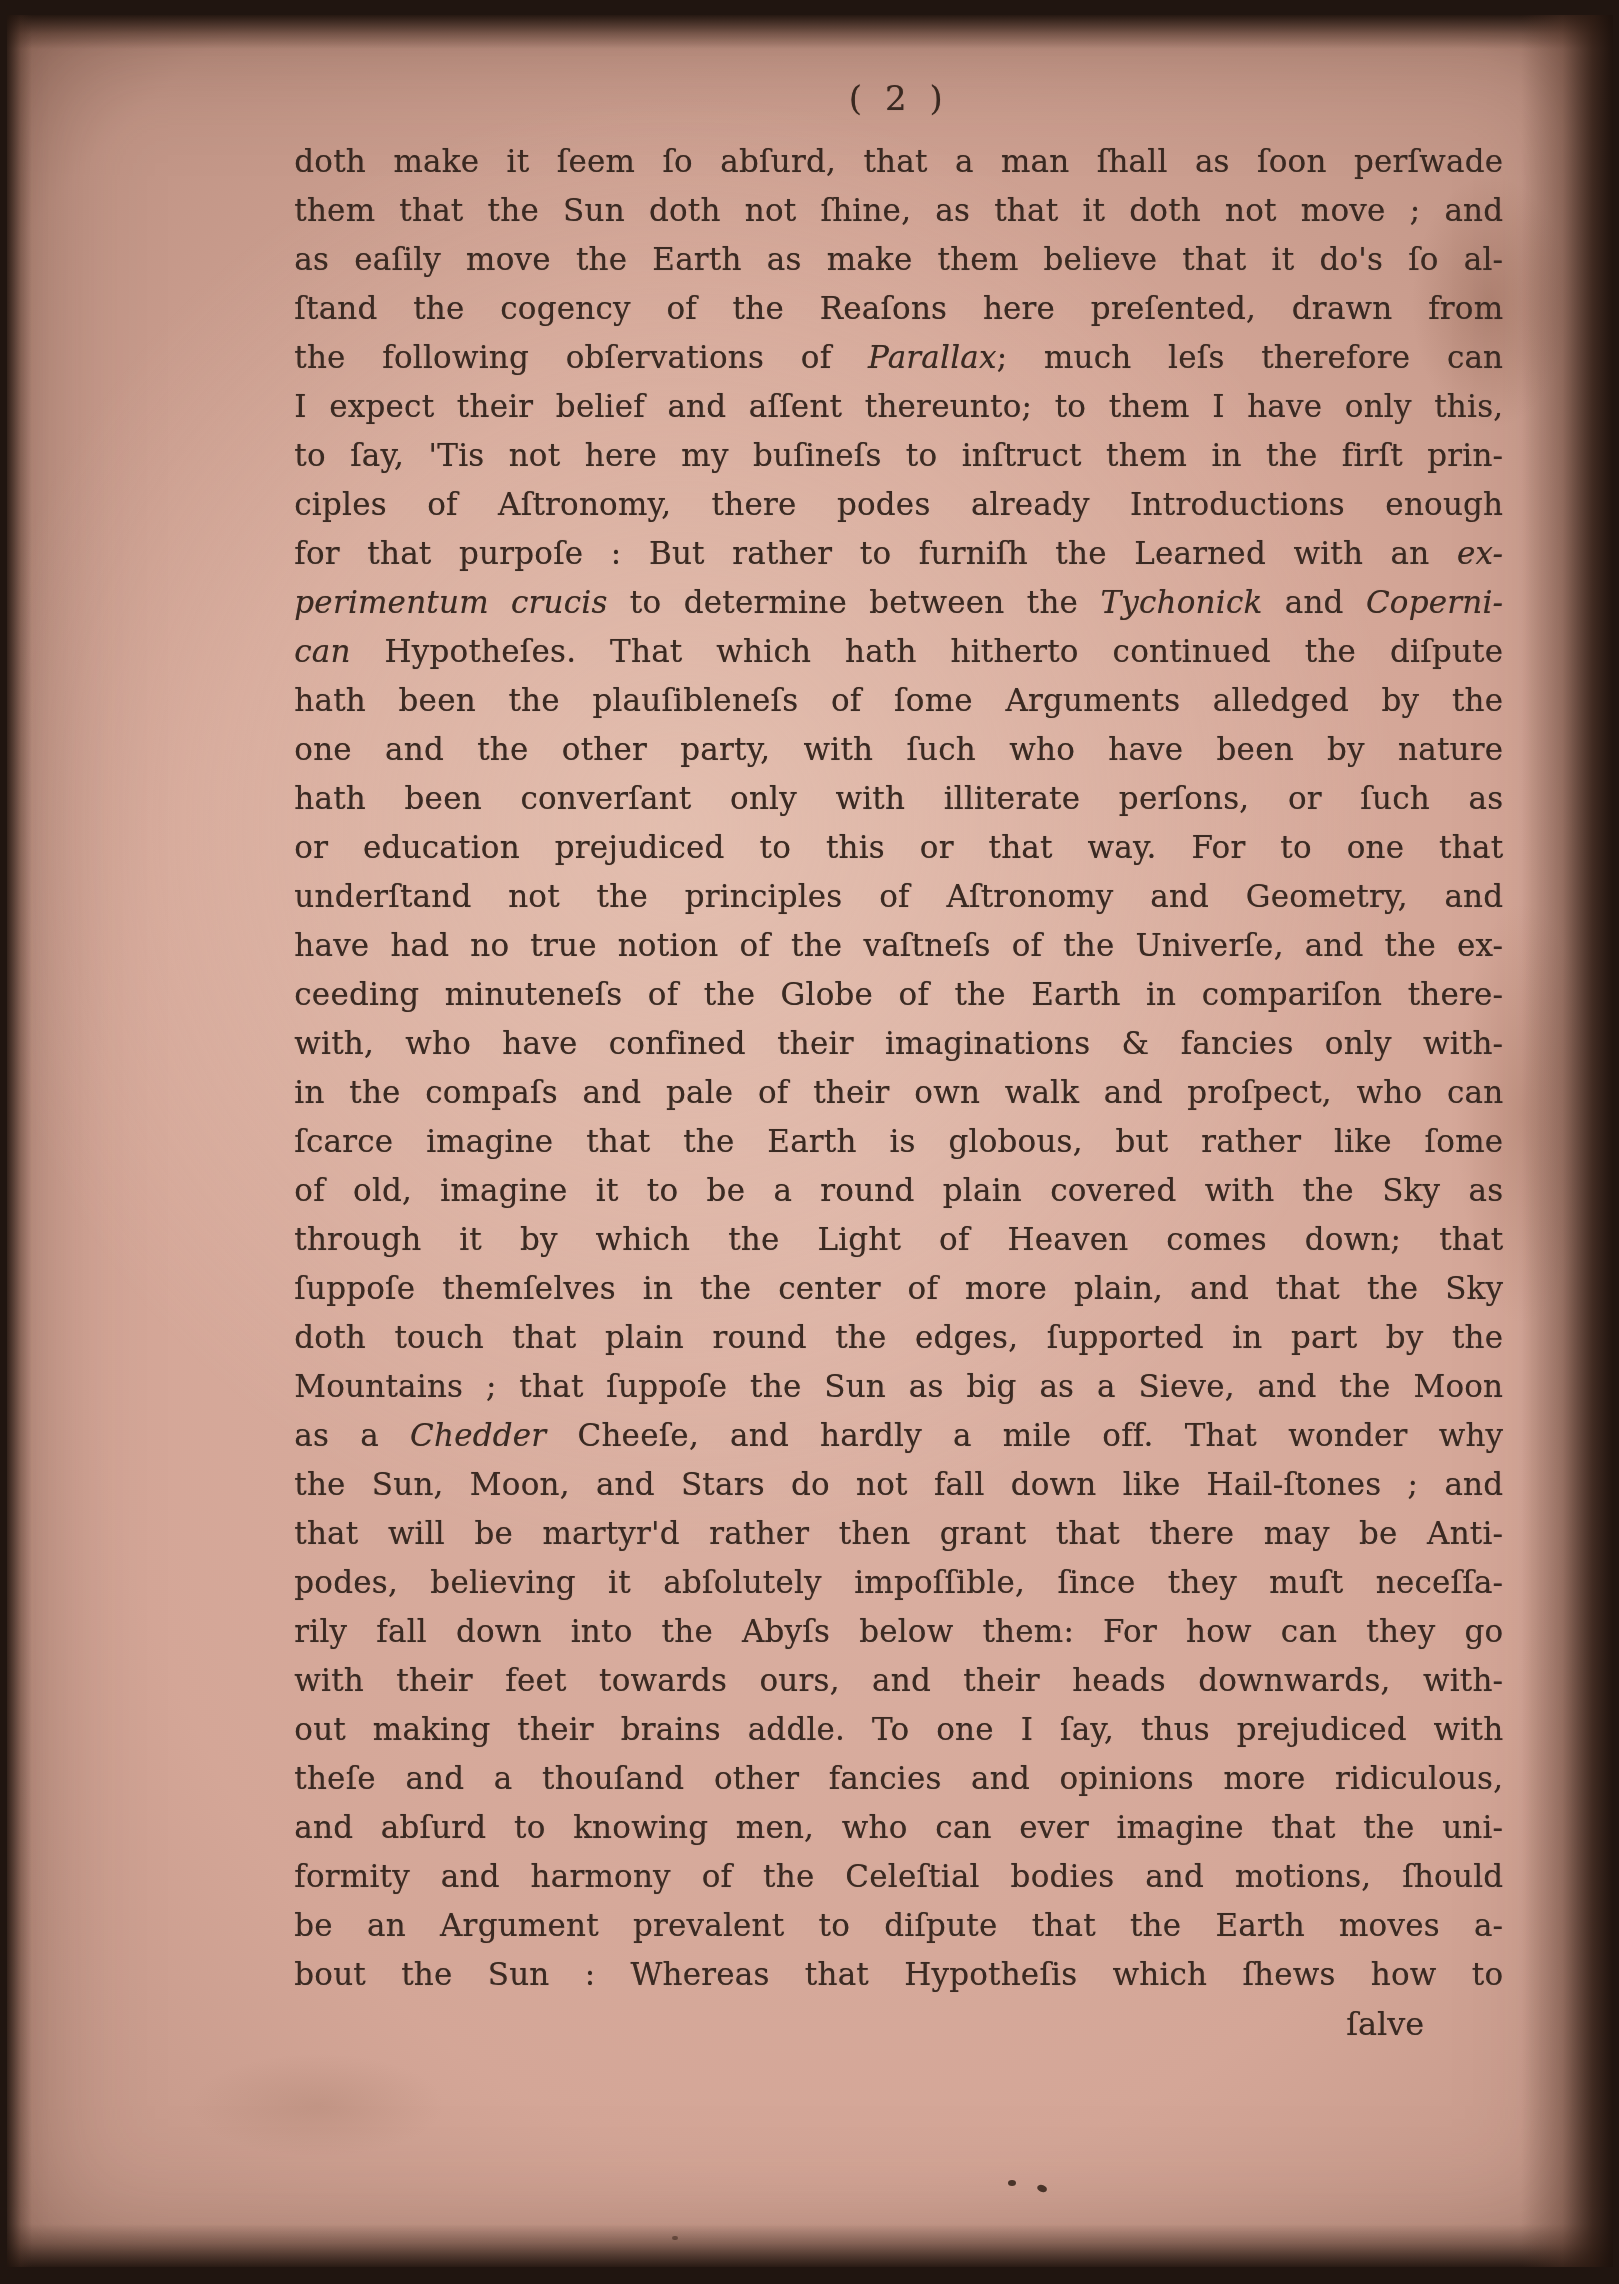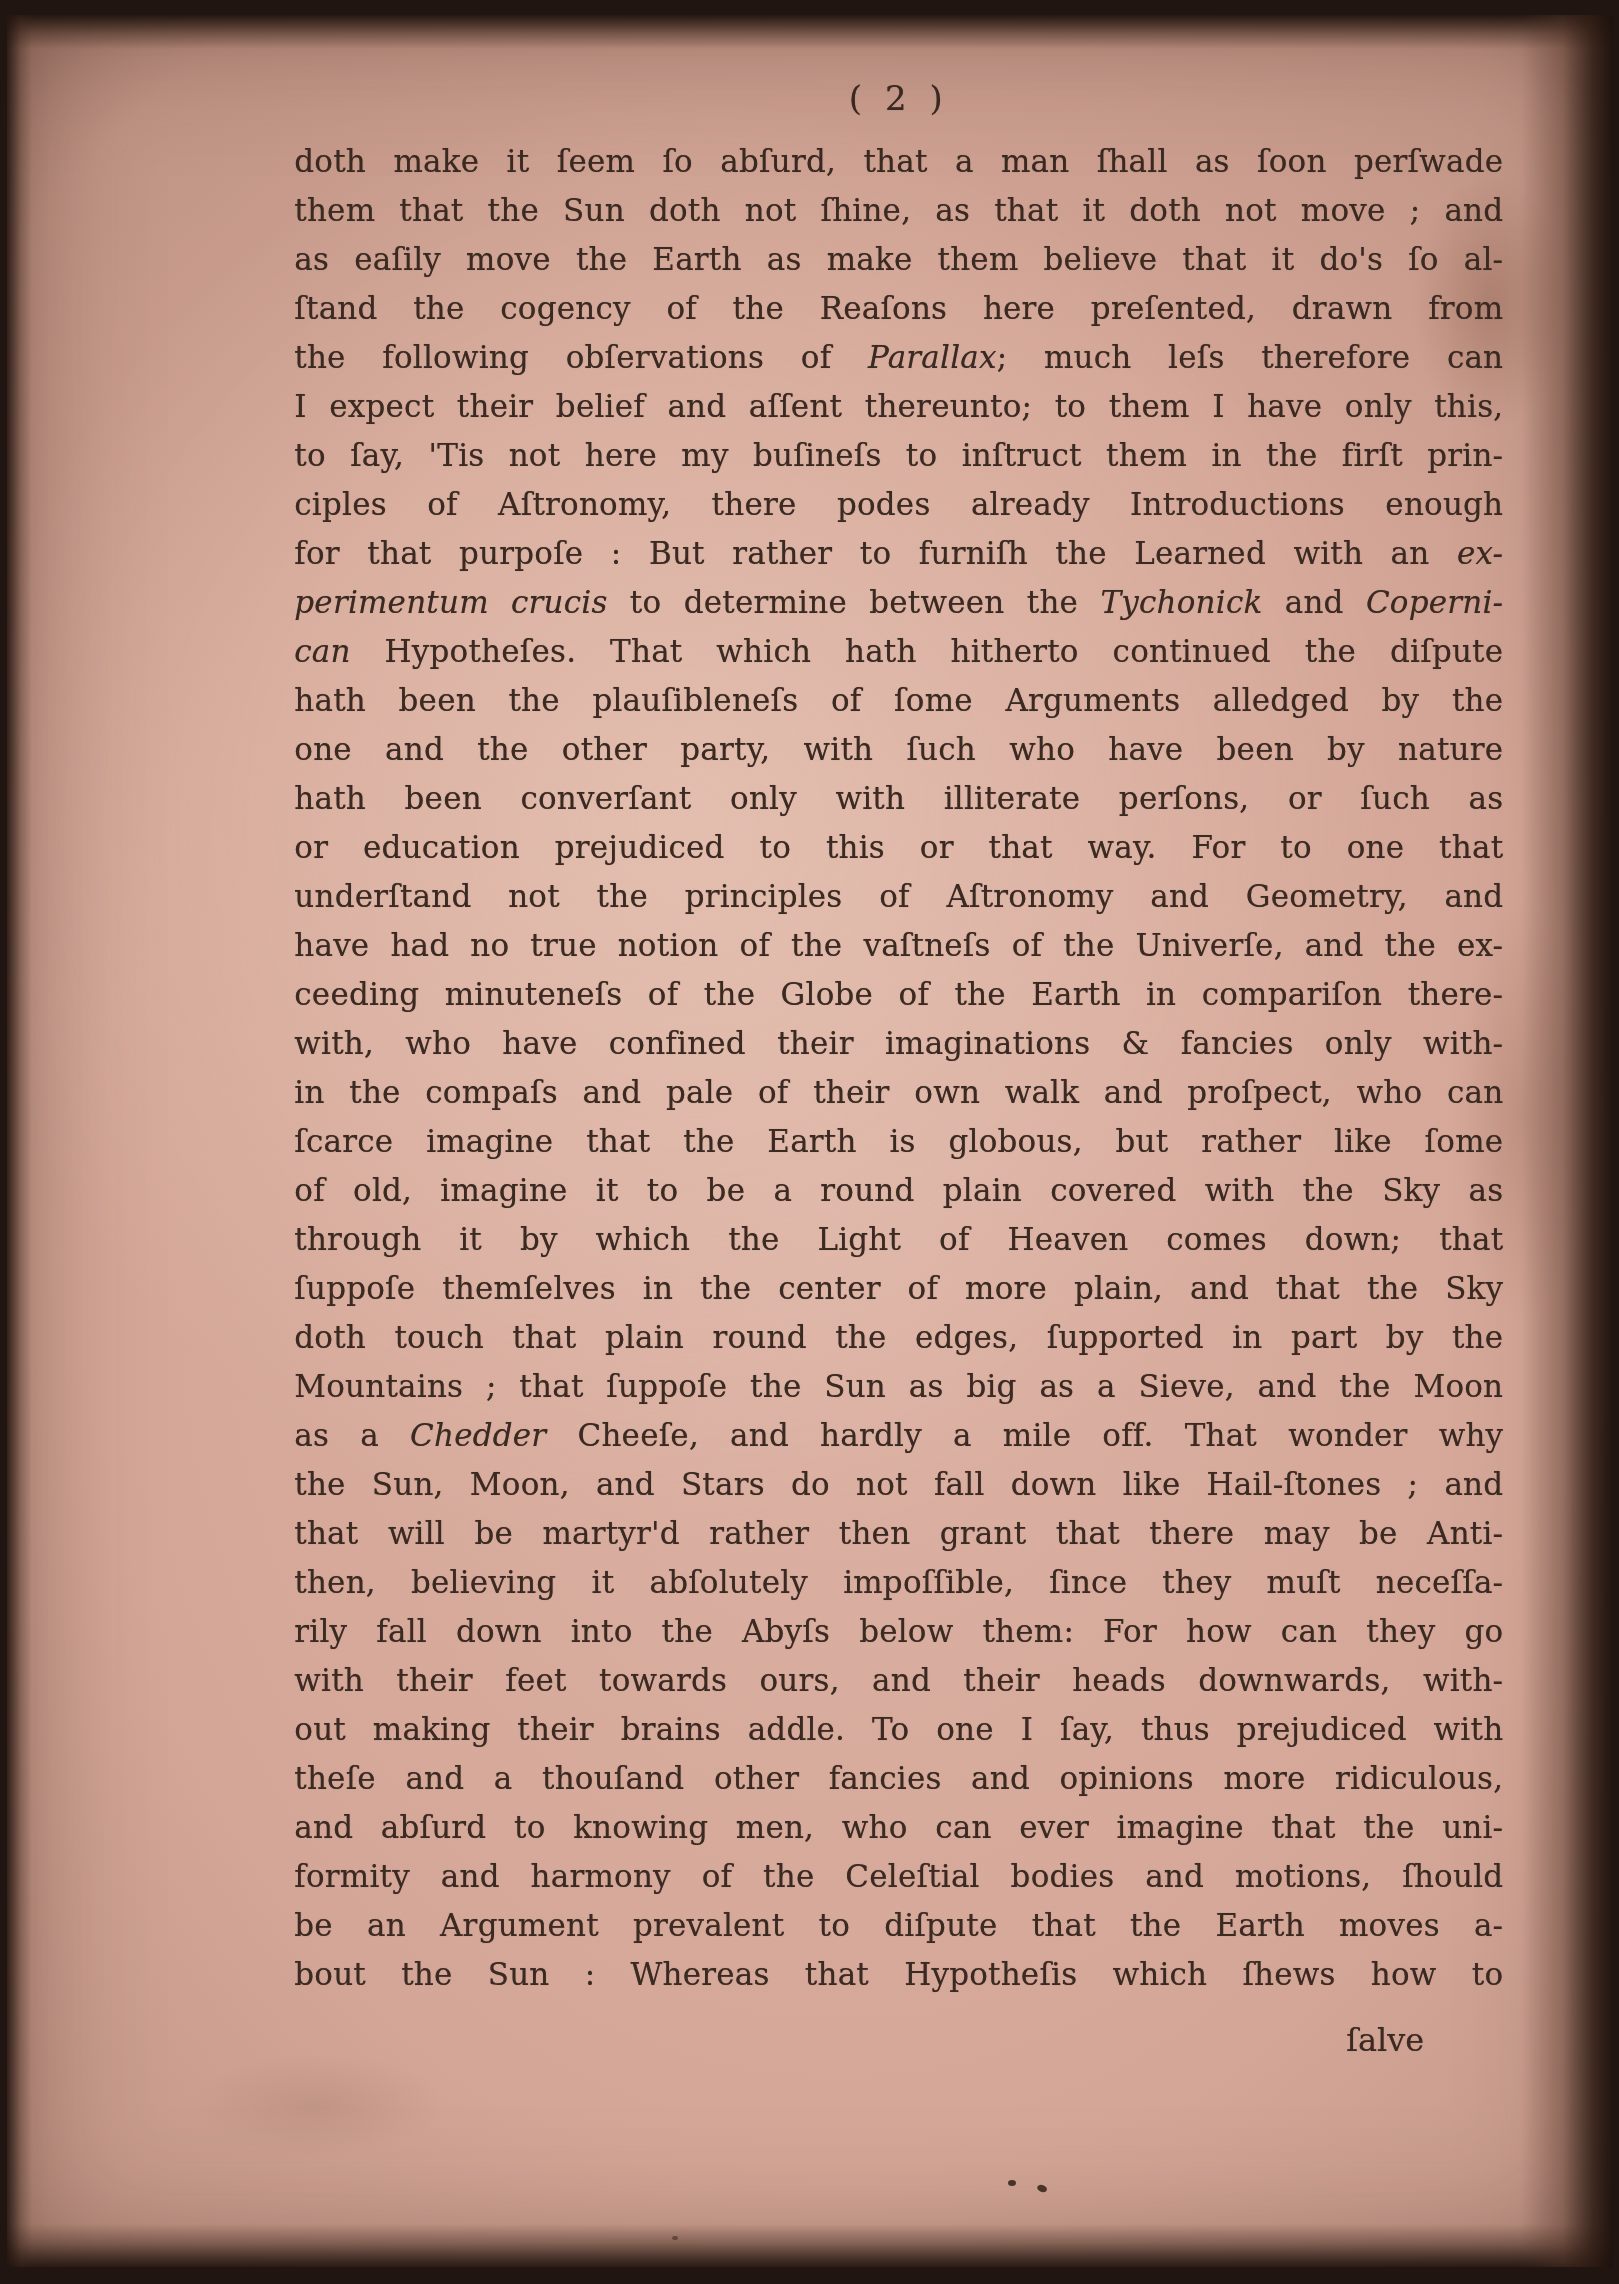--- a/index.html
+++ b/index.html
@@ -51,21 +51,21 @@
     text-align:center;font-size:34px;line-height:44px;letter-spacing:6.1px;
     margin-bottom:17px;
   }
   .line{
     font-size:31px;line-height:49px;height:49px;
     text-align:justify;text-align-last:justify;
     letter-spacing:0.2px;
   }
   .line .it{font-style:italic;}
   .catchword{
-    margin-top:19px;font-size:32px;line-height:44px;
+    margin-top:3px;font-size:32px;line-height:44px;
     text-align:right;padding-right:79px;
   }
 </style>
 </head>
 <body>
 
 <div class="paper">
   <div class="stain stain-1"></div>
   <div class="stain stain-2"></div>
   <div class="stain stain-3"></div>
@@ -98,21 +98,21 @@
         <div class="line"><span>in the compaſs and pale of their own walk and proſpect, who can</span></div>
         <div class="line"><span>ſcarce imagine that the Earth is globous, but rather like ſome</span></div>
         <div class="line"><span>of old, imagine it to be a round plain covered with the Sky as</span></div>
         <div class="line"><span>through it by which the Light of Heaven comes down; that</span></div>
         <div class="line"><span>ſuppoſe themſelves in the center of more plain, and that the Sky</span></div>
         <div class="line"><span>doth touch that plain round the edges, ſupported in part by the</span></div>
         <div class="line"><span>Mountains ; that ſuppoſe the Sun as big as a Sieve, and the Moon</span></div>
         <div class="line"><span>as a </span><span class="it">Chedder</span><span> Cheeſe, and hardly a mile off.  That wonder why</span></div>
         <div class="line"><span>the Sun, Moon, and Stars do not fall down like Hail-ſtones ; and</span></div>
         <div class="line"><span>that will be martyr'd rather then grant that there may be Anti-</span></div>
-        <div class="line"><span>then, believing it abſolutely impoſſible, ſince they muſt neceſſa-</span></div>
+        <div class="line"><span>podes, believing it abſolutely impoſſible, ſince they muſt neceſſa-</span></div>
         <div class="line"><span>rily fall down into the Abyſs below them: For how can they go</span></div>
         <div class="line"><span>with their feet towards ours, and their heads downwards, with-</span></div>
         <div class="line"><span>out making their brains addle. To one I ſay, thus prejudiced with</span></div>
         <div class="line"><span>theſe and a thouſand other fancies and opinions more ridiculous,</span></div>
         <div class="line"><span>and abſurd to knowing men, who can ever imagine that the uni-</span></div>
         <div class="line"><span>formity and harmony of the Celeſtial bodies and motions, ſhould</span></div>
         <div class="line"><span>be an Argument prevalent to diſpute that the Earth moves a-</span></div>
         <div class="line"><span>bout the Sun :  Whereas that Hypotheſis which ſhews how to</span></div>
       </div>
     <div class="catchword">ſalve</div>

